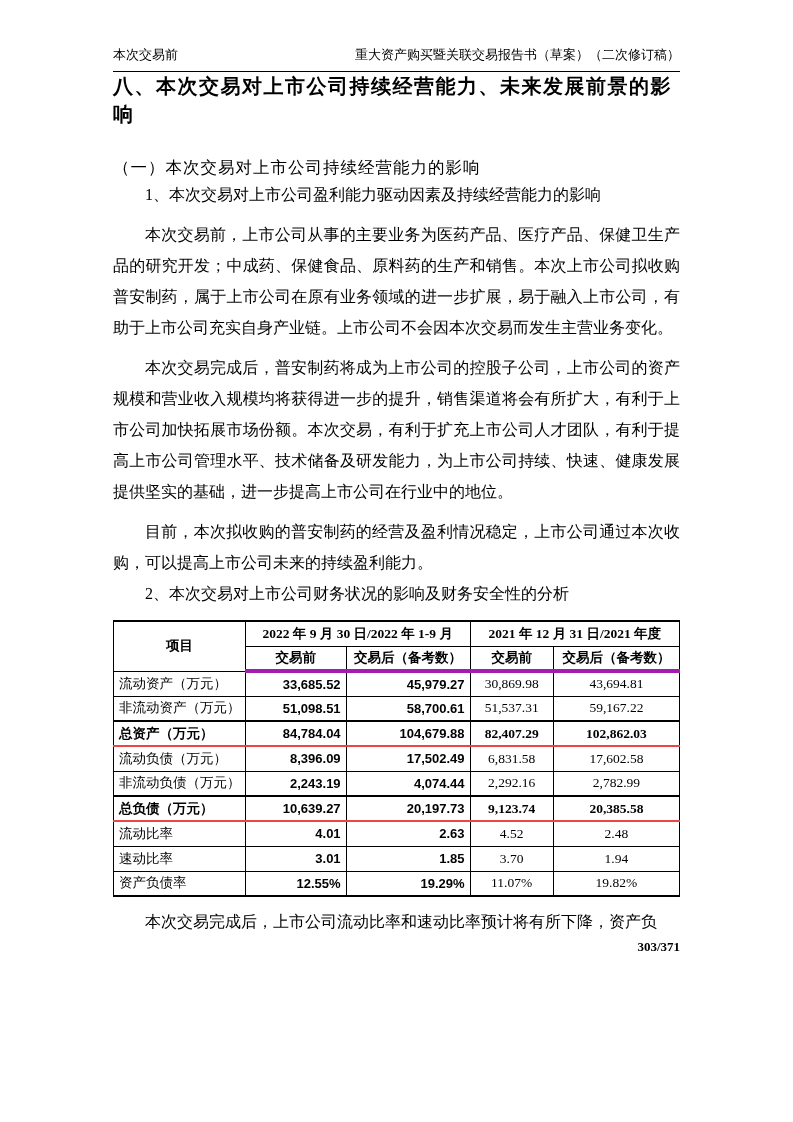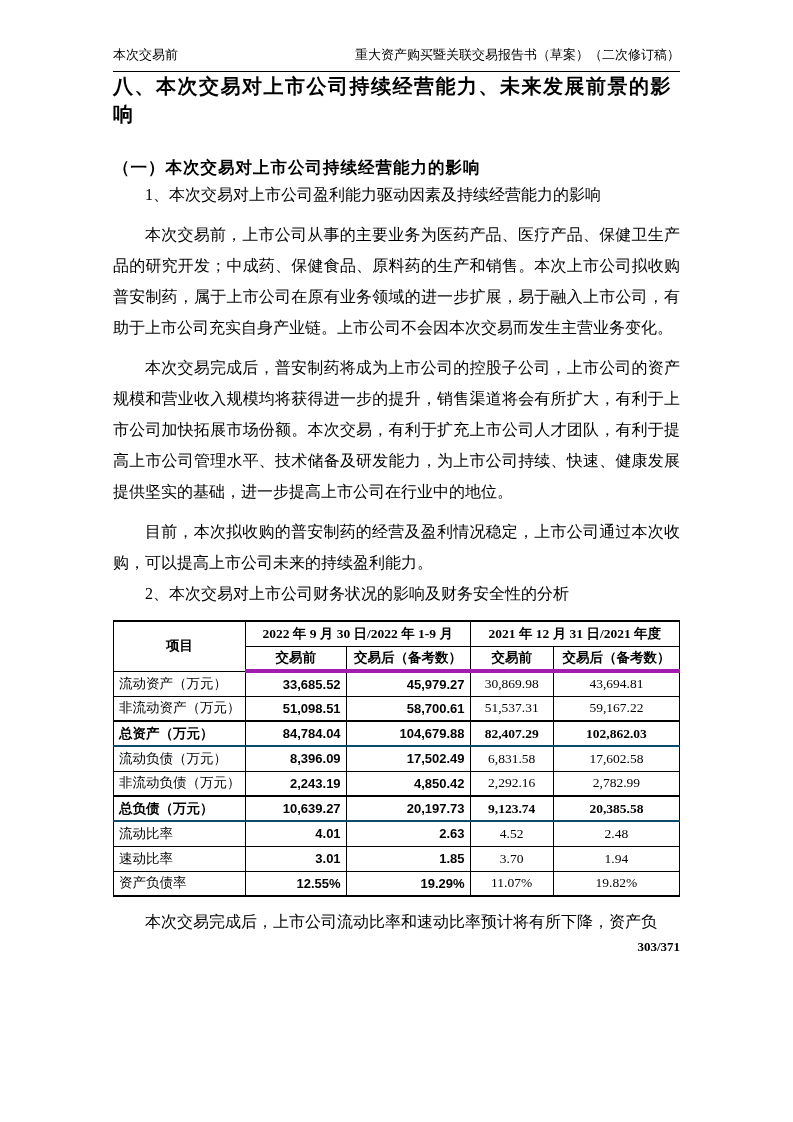--- a/index.html
+++ b/index.html
@@ -21,21 +21,21 @@
     border-bottom:1px solid #000;
   }
   
   .h1 {
     font-family:"Liberation Sans","DejaVu Sans",sans-serif;
     font-weight:bold; font-size:20px; letter-spacing:1.5px; line-height:28px;
   }
   .h2 {
     margin-top:27px;
     font-family:"Liberation Sans","DejaVu Sans",sans-serif;
-    font-weight:bold; font-size:16.5px; letter-spacing:1px; line-height:24px;
+    font-weight:normal; font-size:16.5px; letter-spacing:1px; line-height:24px;
   }
   
   .para {
     margin-top:9px;
     font-size:16px; line-height:31px;
     text-align:justify; text-indent:2em;
   }
   .num-heading { font-size:16px; line-height:31px; text-indent:2em; }
   .bold-run {
     font-weight:bold;
@@ -60,21 +60,21 @@
   table.fin thead tr.sub th { border-bottom:4px solid #a21caf;margin-top:22px; }
   td.lbl { text-align:left; padding-left:6px; font-size:13.5px; }
   td.v2022 {
     text-align:right; font-weight:bold;
     font-family:"Liberation Sans","DejaVu Sans",sans-serif; font-size:13px;
   }
   td.v2021 {
     text-align:center;
     font-family:"Liberation Serif","DejaVu Serif",serif; font-size:13.5px;
   }
-  tr.total td { border-top:2px solid #000; border-bottom:2px solid #0c4a6e; }
+  tr.total td { border-top:2px solid #000; border-bottom:2px solid #ef4444; }
   tr.total td.lbl, tr.total td.v2021 { font-weight:bold; }
   
   .doc-footer {
     margin-top:2px; text-align:right;
     font-weight:bold; font-size:13px;
     font-family:"Liberation Serif","DejaVu Serif",serif;
   }
 </style>
 </head>
 <body>
@@ -147,21 +147,21 @@
       <tr>
         <td class="lbl">流动负债（万元）</td>
         <td class="v2022">8,396.09</td>
         <td class="v2022">17,502.49</td>
         <td class="v2021">6,831.58</td>
         <td class="v2021">17,602.58</td>
       </tr>
       <tr>
         <td class="lbl">非流动负债（万元）</td>
         <td class="v2022">2,243.19</td>
-        <td class="v2022">4,850.42</td>
+        <td class="v2022">4,074.44</td>
         <td class="v2021">2,292.16</td>
         <td class="v2021">2,782.99</td>
       </tr>
       <tr class="total">
         <td class="lbl">总负债（万元）</td>
         <td class="v2022">10,639.27</td>
         <td class="v2022">20,197.73</td>
         <td class="v2021">9,123.74</td>
         <td class="v2021">20,385.58</td>
       </tr>

